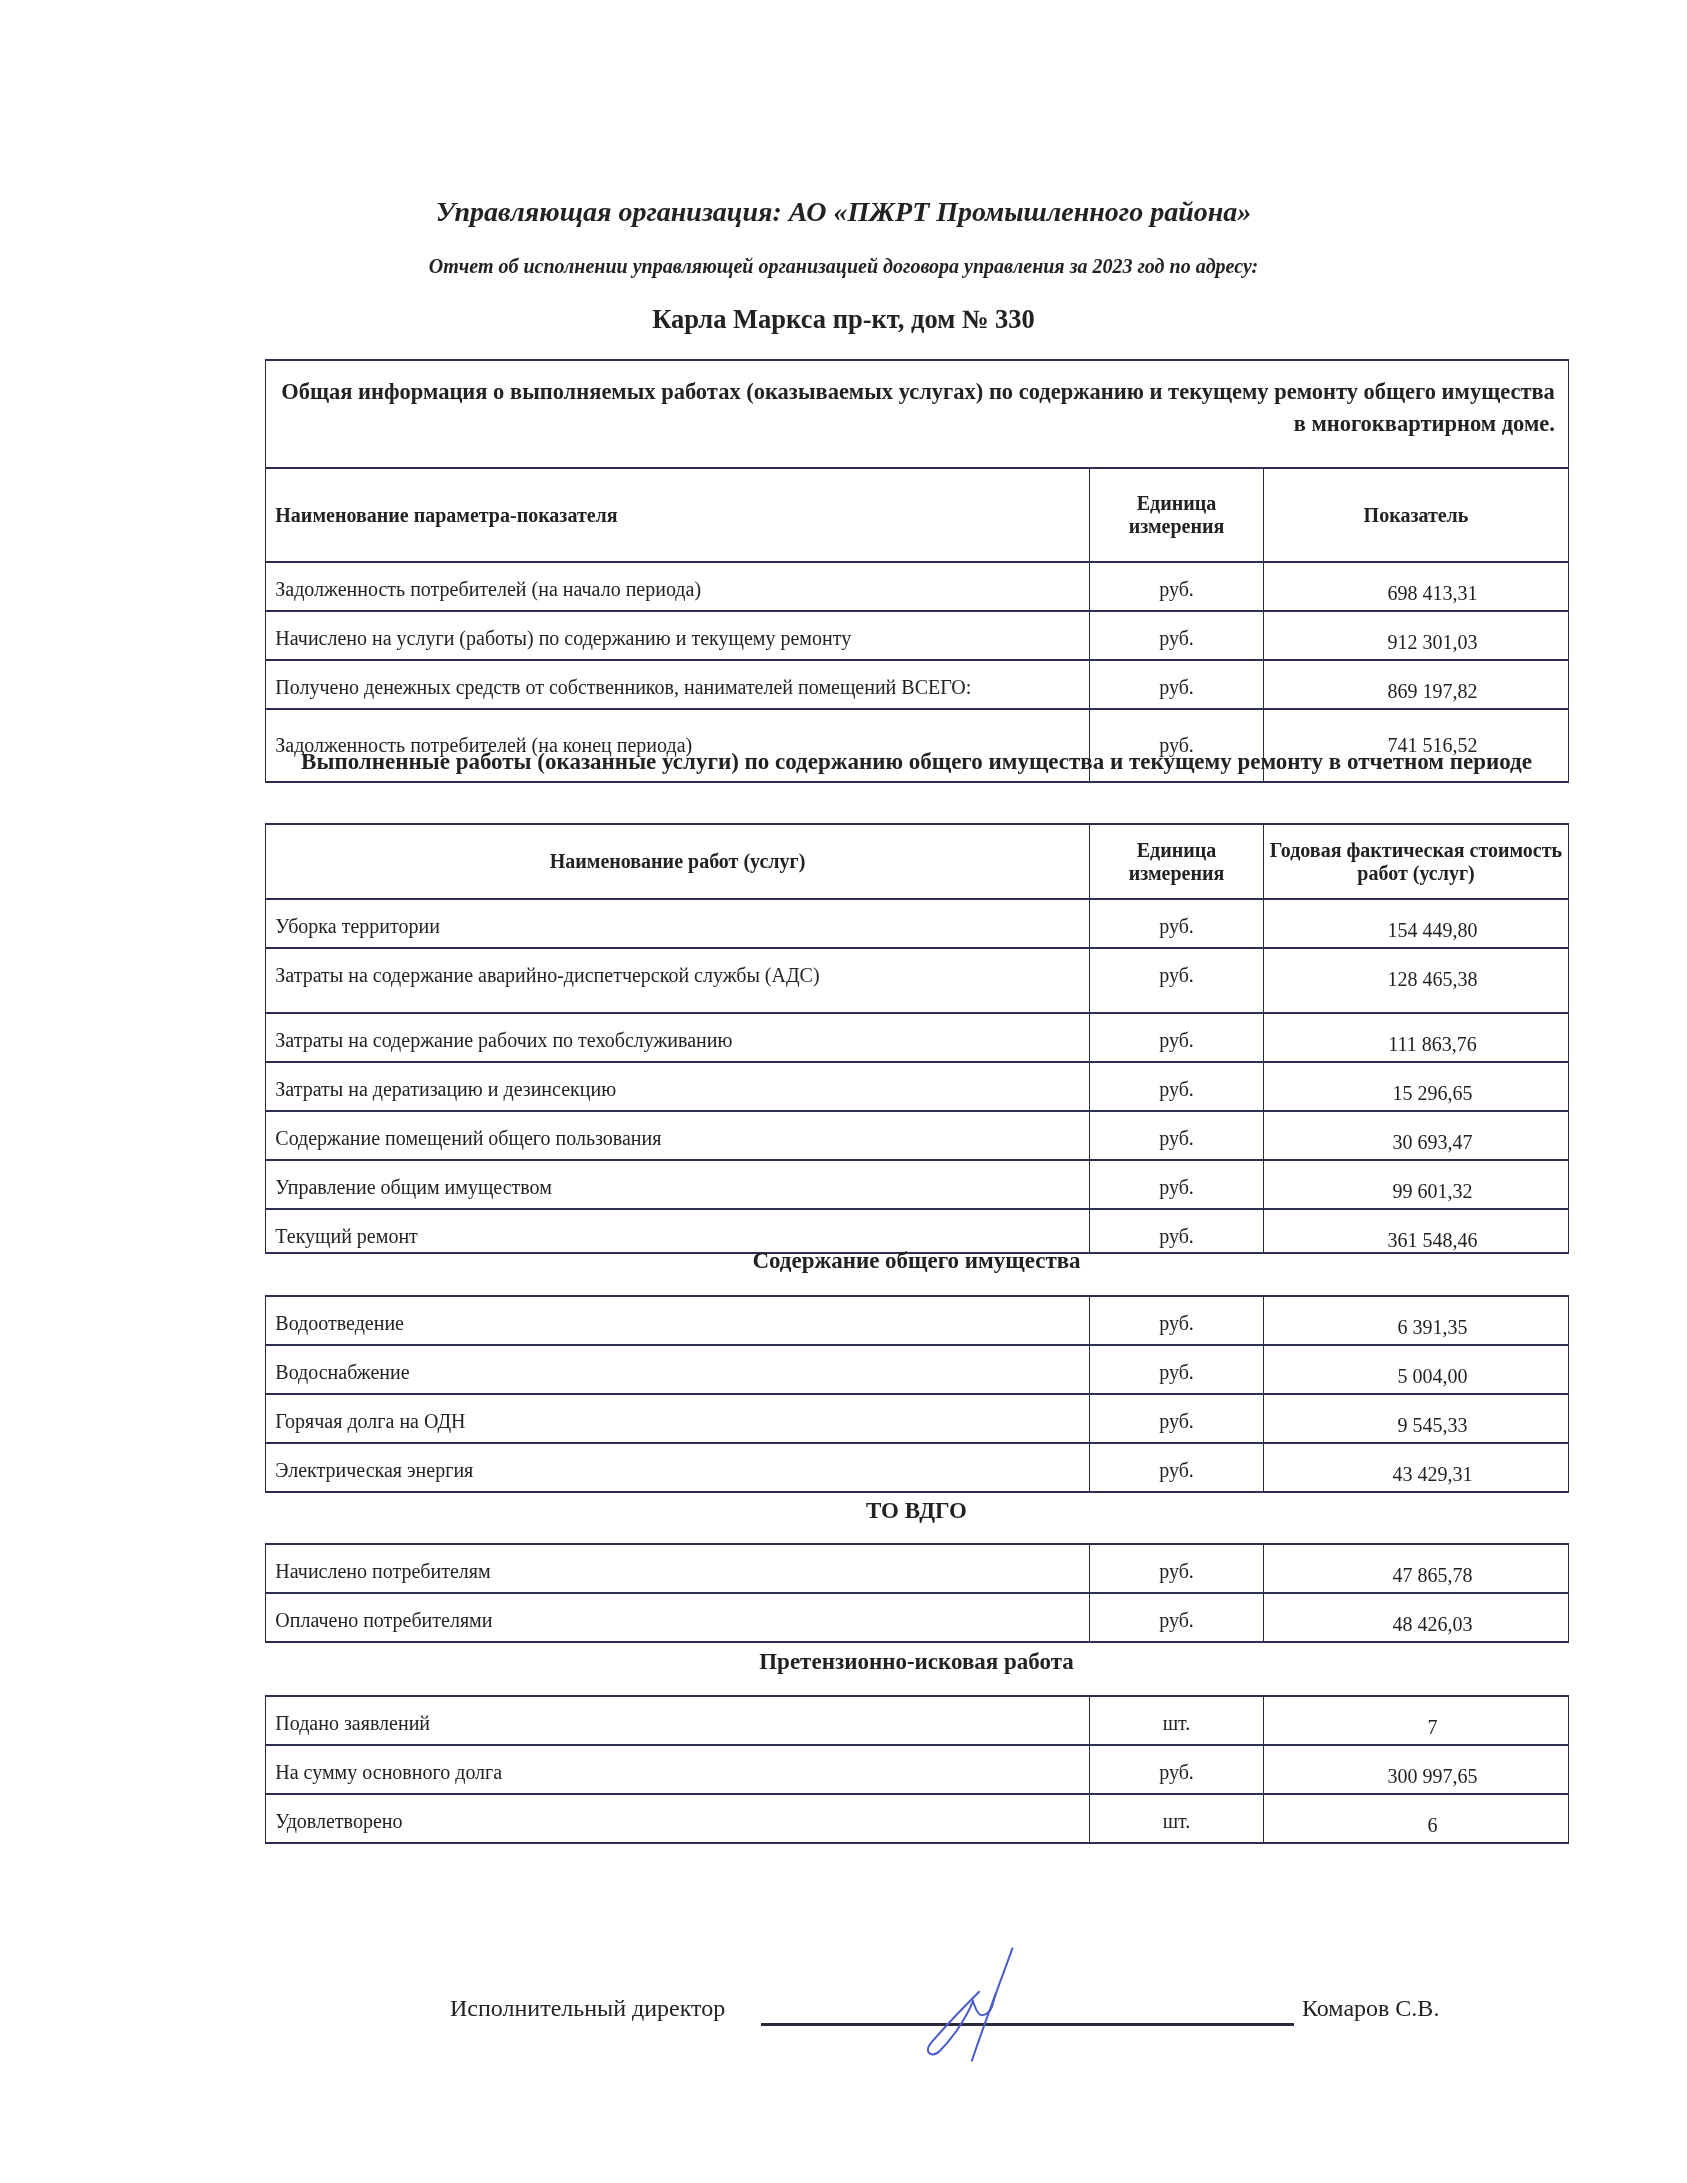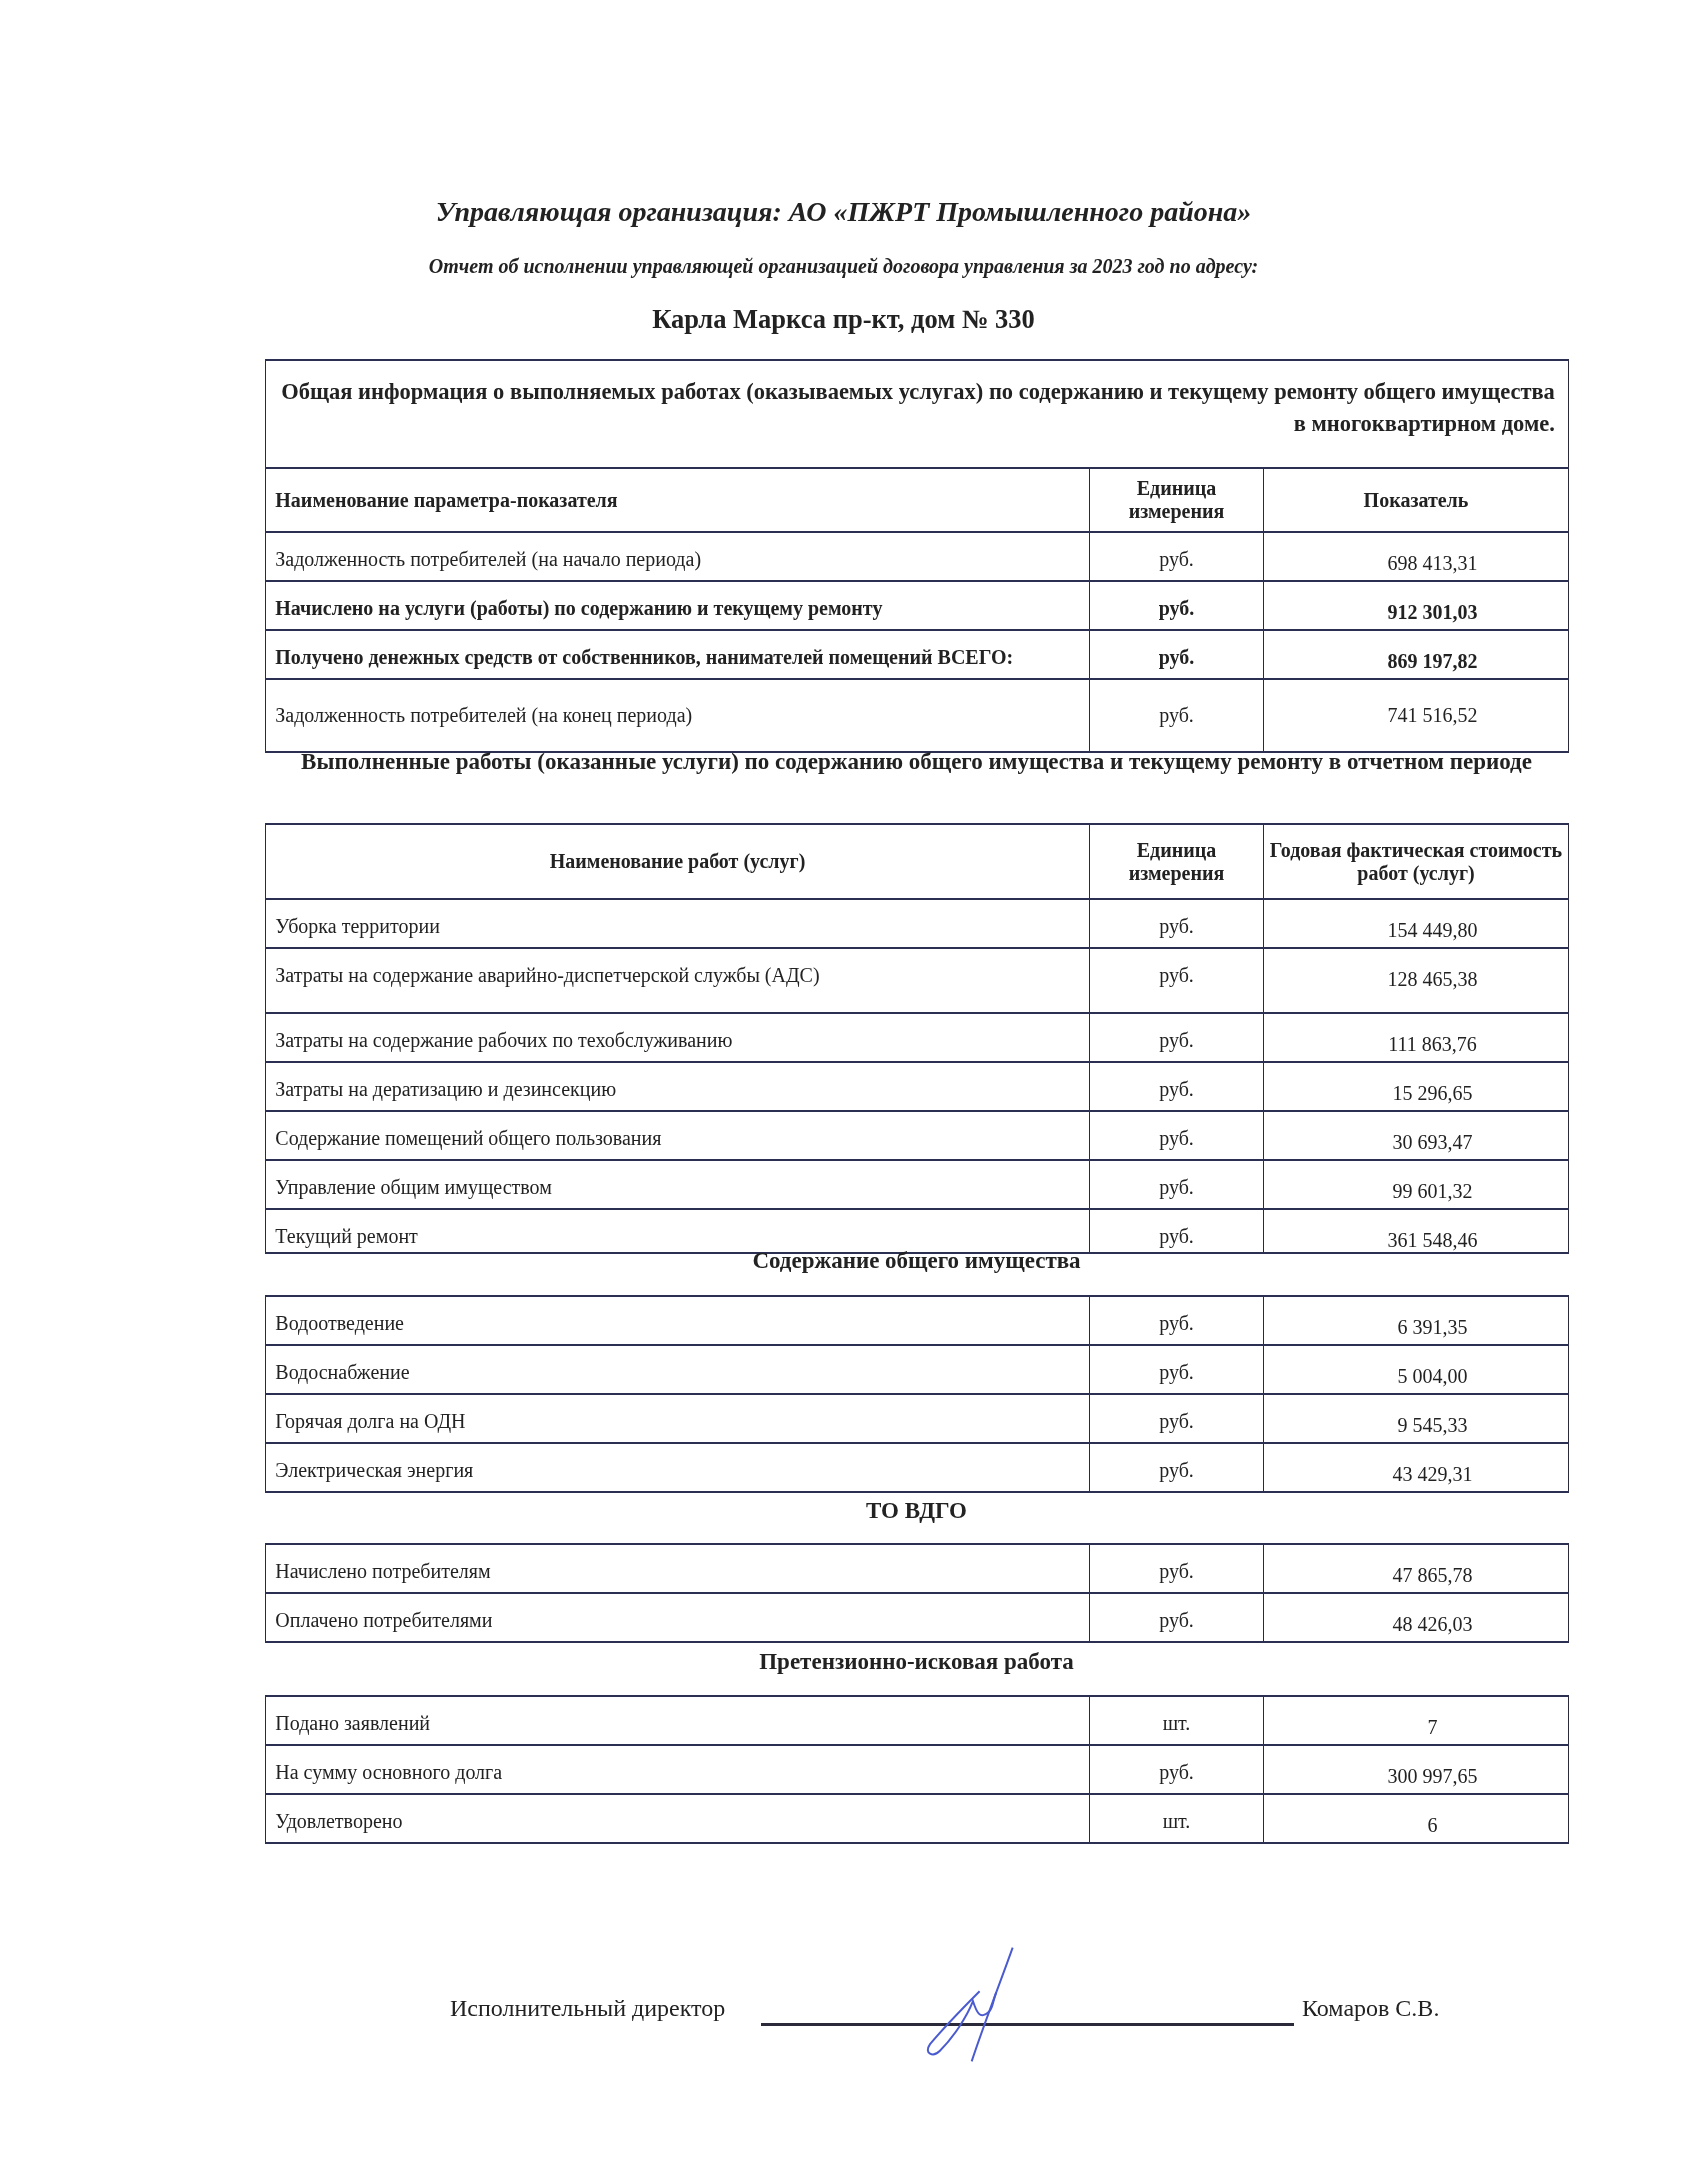--- a/index.html
+++ b/index.html
@@ -10,21 +10,21 @@
   .t1 { top: 196px; font-size: 28px; }
   .t2 { top: 255px; font-size: 20px; }
   .t3 { top: 304px; font-size: 26.5px; font-style: normal; }
   table { position: absolute; left: 265px; width: 1303px; border-collapse: collapse; table-layout: fixed; }
   td, th { border: 1.3px solid #2a2a3a; font-size: 20px; vertical-align: top; padding: 0; }
   td { border-top: 2.6px solid #2b2f52; border-bottom: 2.6px solid #2b2f52; }
   col.c1 { width: 824px; } col.c2 { width: 174px; } col.c3 { width: 305px; }
   .name { padding: 14.6px 9.3px 0 9.3px; text-align: left; }
   .unit { padding-top: 14.6px; text-align: center; }
   .val { padding-top: 19px; text-align: center; padding-left: 33px; }
-  .bold { font-weight: bold; }
+  .bold { font-weight: normal; }
   .hdr { font-weight: bold; font-size: 20px; vertical-align: middle; }
   .caption-cell { font-weight: bold; font-size: 22.5px; text-align: right; padding: 14.6px 13.2px 26.5px; line-height: 1.45; }
   .section { position: absolute; left: 258px; width: 1317px; text-align: center; font-weight: bold; font-size: 23px; line-height: 1.5; }
   .sign { position: absolute; top: 1995px; font-size: 24px; }
   .sign-line { position: absolute; left: 761px; top: 2023px; width: 533px; height: 2.6px; background: #2a2a3a; }
   .sig-svg { position: absolute; left: 900px; top: 1945px; }
 </style>
 </head>
 <body>
 
@@ -37,21 +37,21 @@
   <table style="top:359px;">
     <colgroup>
         <col class="c1">
         <col class="c2">
         <col class="c3">
       </colgroup>
     <tbody>
         <tr style="height:82px;">
       <td colspan="3" class="caption-cell">Общая информация о выполняемых работах (оказываемых услугах) по содержанию и текущему ремонту общего имущества в многоквартирном доме.</td>
     </tr>
-    <tr style="height:64px;">
+    <tr style="height:94px;">
       <td class="hdr" style="padding-left:9.3px;">Наименование параметра-показателя</td>
       <td class="hdr" style="text-align:center;">Единица измерения</td>
       <td class="hdr" style="text-align:center;">Показатель</td>
     </tr>
     <tr style="height:49px;">
       <td class="name">Задолженность потребителей (на начало периода)</td>
       <td class="unit">руб.</td>
       <td class="val">698 413,31</td>
     </tr>
     <tr style="height:49px;" class="bold">

